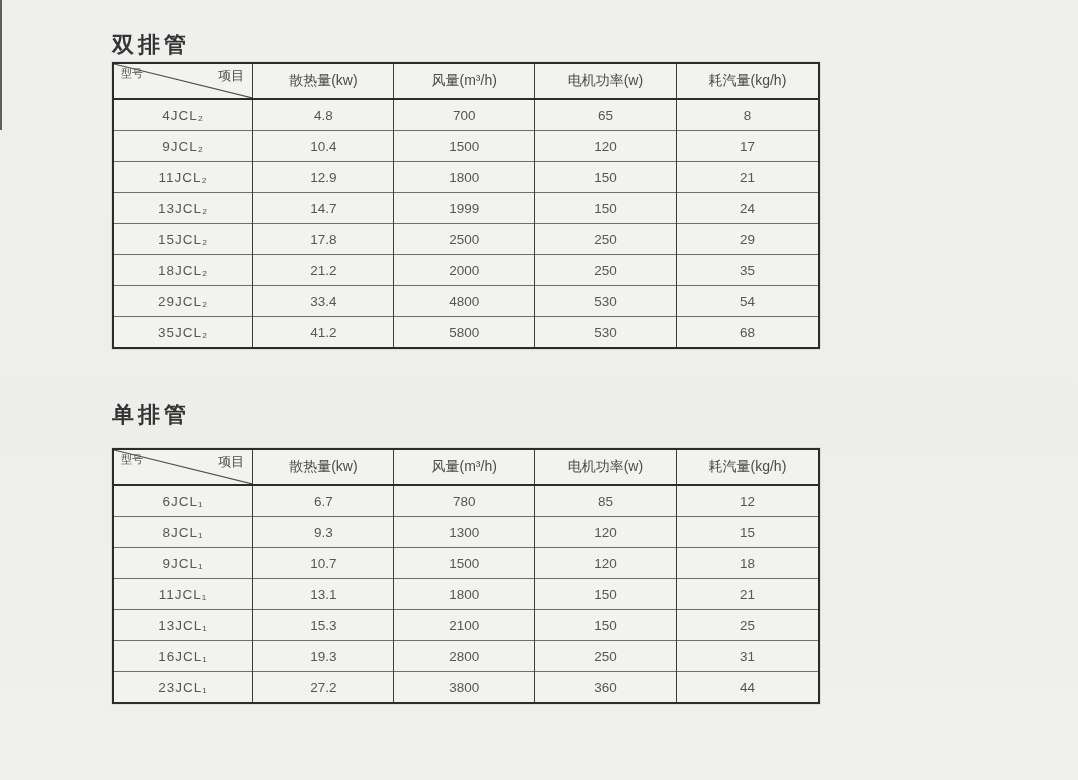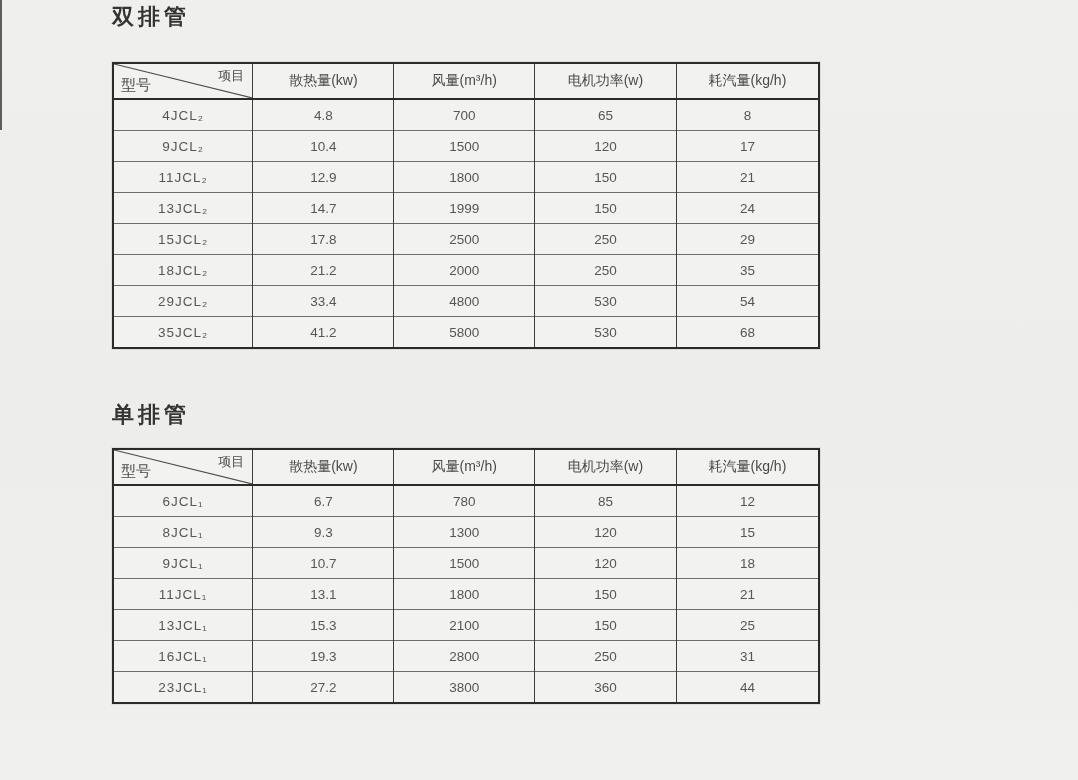--- a/index.html
+++ b/index.html
@@ -17,21 +17,21 @@
   }
   .left-edge {
     position: absolute; left: 0; top: 0; width: 2px; height: 130px;
     background: #3a3a3a; opacity: .8;
   }
   .section-title {
     position: absolute; left: 112px;
     font-size: 22px; font-weight: bold; color: #343434;
     letter-spacing: 4px;
   }
-  #title-1 { top: 2px; font-family: Liberation Serif, serif; }
+  #title-1 { top: 30px; font-family: Liberation Serif, serif; }
   #title-2 { top: 400px; }
 
   .spec-table {
     position: absolute; left: 112px; width: 708px;
     border-collapse: collapse; table-layout: fixed;
     background: #f2f2f0;
     border: 2px solid #2b2b2b;
     box-shadow: 0 0 0 1px rgba(120,120,120,.15);
     padding-left: 20px;
   }
@@ -55,22 +55,22 @@
   .spec-table tbody tr:first-child td { border-top: none; }
   .spec-table tbody td.model { letter-spacing: 1px; }
 
   .corner-cell { position: relative; }
   .corner-cell svg { position: absolute; inset: 0; width: 100%; height: 100%; }
   .corner-label-top {
     position: absolute; top: 3px; right: 8px;
     font-size: 13px; color: #4a4a4a;
   }
   .corner-label-bottom {
-    position: absolute; bottom: 3px; left: 7px;
-    font-size: 15px; color: #4a4a4a; margin-top: 28px;
+    position: absolute; bottom: 17px; left: 7px;
+    font-size: 11px; color: #4a4a4a; margin-top: 28px;
   }
 </style>
 </head>
 <body>
 
 <div class="page">
   <div class="left-edge"></div>
 
   <div class="section-title" id="title-1">双排管</div>
 

